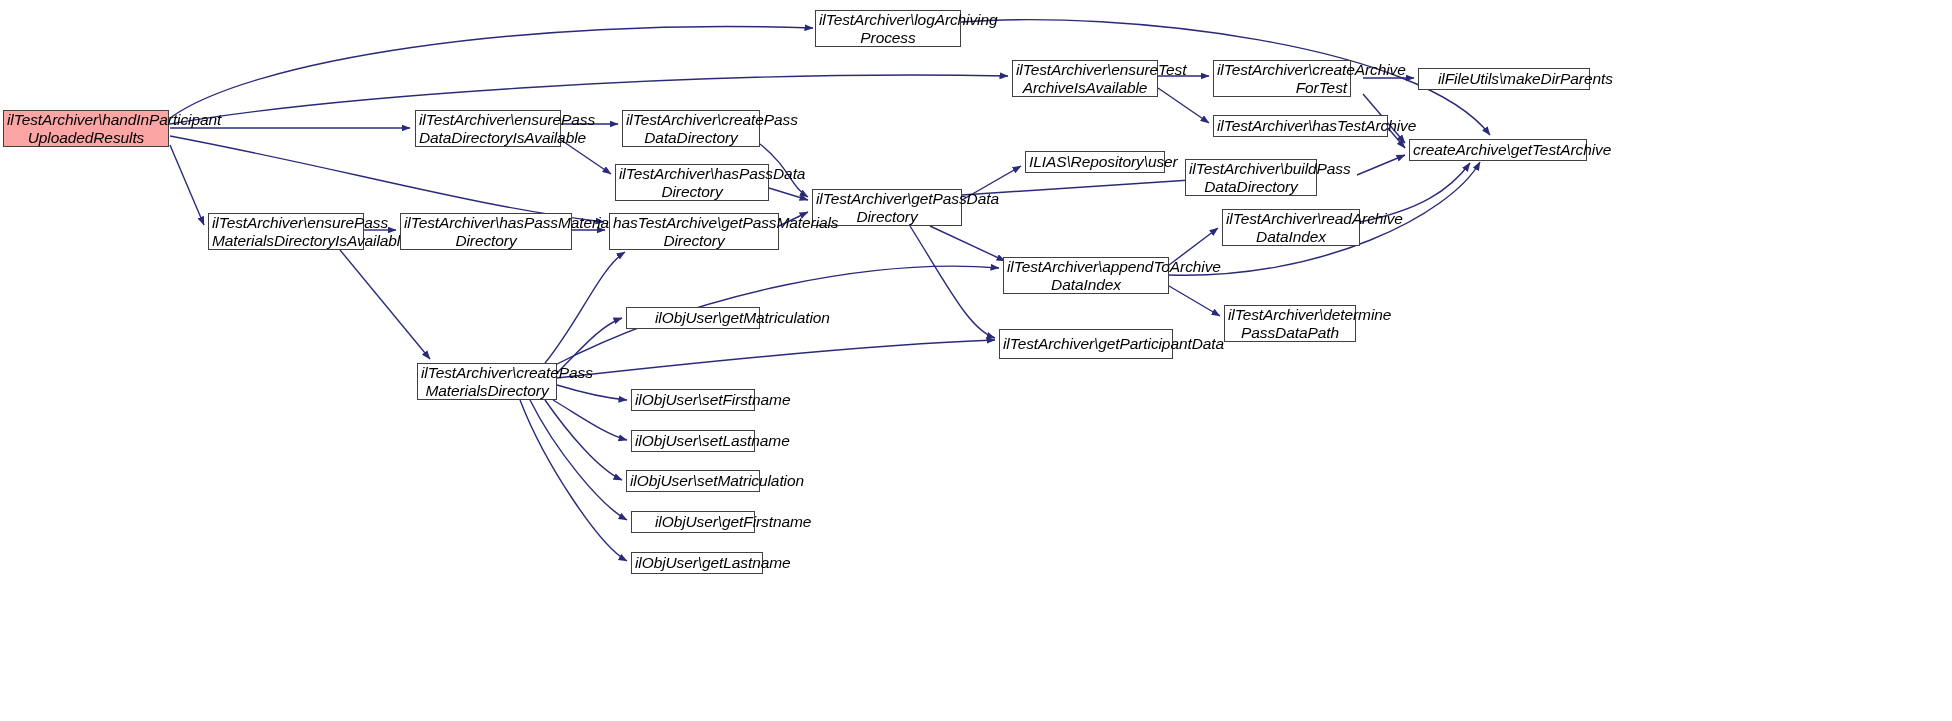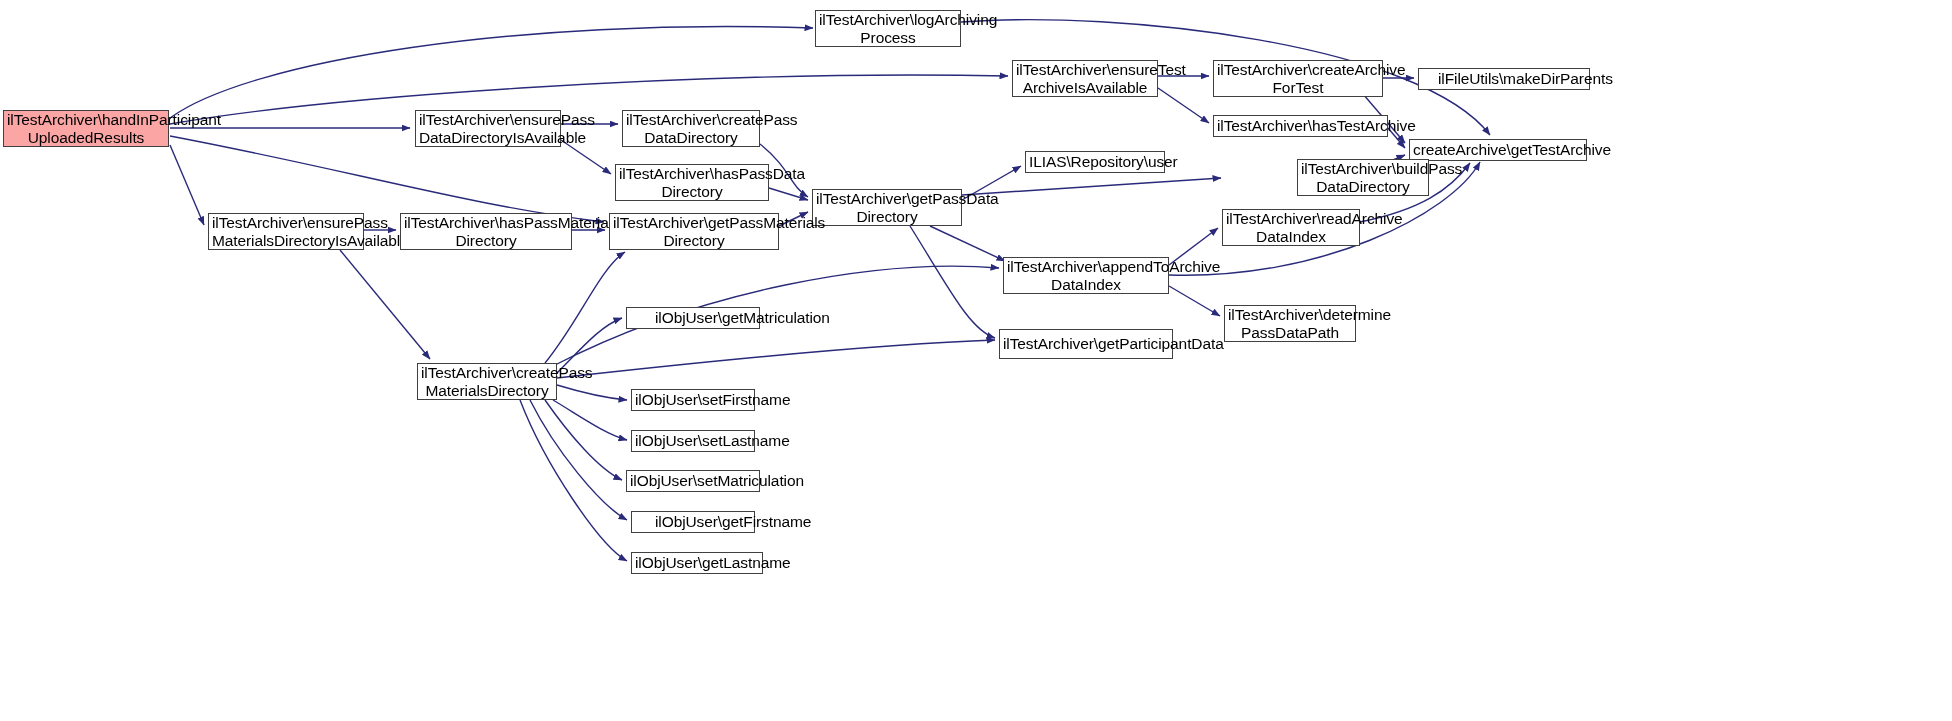--- a/index.html
+++ b/index.html
@@ -32,20 +32,21 @@
     background: #ffffff;
     color: #000000;
     font-size: 15.5px;
     line-height: 18px;
     display: flex;
     align-items: center;
     justify-content: center;
     text-align: center;
     white-space: pre-line;
     letter-spacing: -0.1px;
+    font-style: italic;
   }
   .node.root {
     background: #fca5a5;
     border: 1px solid #404040;
   }
   .node .label {
     display: block;
     width: 100%;
     padding: 0 3px;
     box-sizing: border-box;
@@ -101,48 +102,48 @@
         <path d="M 520 400 C 545 465, 600 546, 627 561" fill="none" stroke="#2a2a7a" stroke-width="1.4" marker-end="url(#arrowhead)"></path>
       </g>
   </svg>
   <div id="nodes">
       <div class="node root" style="left: 3px; top: 110px; width: 166px; height: 37px;"><span class="label">ilTestArchiver\handInParticipant
 UploadedResults</span></div>
       <div class="node" style="left: 815px; top: 10px; width: 146px; height: 37px;"><span class="label">ilTestArchiver\logArchiving
 Process</span></div>
       <div class="node" style="left: 1012px; top: 60px; width: 146px; height: 37px;"><span class="label">ilTestArchiver\ensureTest
 ArchiveIsAvailable</span></div>
-      <div class="node" style="left: 1213px; top: 60px; width: 170px; height: 37px;"><span class="label">ilTestArchiver\createArchive
+      <div class="node" style="left: 1213px; top: 60px; width: 138px; height: 37px; text-align: right;"><span class="label">ilTestArchiver\createArchive
 ForTest</span></div>
       <div class="node" style="left: 1418px; top: 68px; width: 172px; height: 22px; padding-left: 16px;"><span class="label">ilFileUtils\makeDirParents</span></div>
       <div class="node" style="left: 1213px; top: 115px; width: 175px; height: 22px;"><span class="label">ilTestArchiver\hasTestArchive</span></div>
       <div class="node" style="left: 1409px; top: 139px; width: 178px; height: 22px;"><span class="label">createArchive\getTestArchive</span></div>
       <div class="node" style="left: 415px; top: 110px; width: 146px; height: 37px;"><span class="label">ilTestArchiver\ensurePass
 DataDirectoryIsAvailable</span></div>
       <div class="node" style="left: 622px; top: 110px; width: 138px; height: 37px;"><span class="label">ilTestArchiver\createPass
 DataDirectory</span></div>
       <div class="node" style="left: 615px; top: 164px; width: 154px; height: 37px;"><span class="label">ilTestArchiver\hasPassData
 Directory</span></div>
       <div class="node" style="left: 812px; top: 189px; width: 150px; height: 37px;"><span class="label">ilTestArchiver\getPassData
 Directory</span></div>
       <div class="node" style="left: 1025px; top: 151px; width: 140px; height: 22px;"><span class="label">ILIAS\Repository\user</span></div>
-      <div class="node" style="left: 1297px; top: 159px; width: 132px; height: 37px;"><span class="label">ilTestArchiver\buildPass
+      <div class="node" style="left: 1185px; top: 159px; width: 132px; height: 37px;"><span class="label">ilTestArchiver\buildPass
 DataDirectory</span></div>
       <div class="node" style="left: 1222px; top: 209px; width: 138px; height: 37px;"><span class="label">ilTestArchiver\readArchive
 DataIndex</span></div>
       <div class="node" style="left: 1003px; top: 257px; width: 166px; height: 37px;"><span class="label">ilTestArchiver\appendToArchive
 DataIndex</span></div>
       <div class="node" style="left: 1224px; top: 305px; width: 132px; height: 37px;"><span class="label">ilTestArchiver\determine
 PassDataPath</span></div>
       <div class="node" style="left: 999px; top: 329px; width: 174px; height: 30px;"><span class="label">ilTestArchiver\getParticipantData</span></div>
       <div class="node" style="left: 208px; top: 213px; width: 156px; height: 37px;"><span class="label">ilTestArchiver\ensurePass
 MaterialsDirectoryIsAvailable</span></div>
       <div class="node" style="left: 400px; top: 213px; width: 172px; height: 37px;"><span class="label">ilTestArchiver\hasPassMaterials
 Directory</span></div>
-      <div class="node" style="left: 609px; top: 213px; width: 170px; height: 37px;"><span class="label">ilTestArchiver\getPassMaterials
+      <div class="node" style="left: 609px; top: 213px; width: 170px; height: 37px;"><span class="label">hasTestArchive\getPassMaterials
 Directory</span></div>
       <div class="node" style="left: 626px; top: 307px; width: 134px; height: 22px; padding-left: 25px;"><span class="label">ilObjUser\getMatriculation</span></div>
       <div class="node" style="left: 417px; top: 363px; width: 140px; height: 37px;"><span class="label">ilTestArchiver\createPass
 MaterialsDirectory</span></div>
       <div class="node" style="left: 631px; top: 389px; width: 124px; height: 22px;"><span class="label">ilObjUser\setFirstname</span></div>
       <div class="node" style="left: 631px; top: 430px; width: 124px; height: 22px;"><span class="label">ilObjUser\setLastname</span></div>
       <div class="node" style="left: 626px; top: 470px; width: 134px; height: 22px;"><span class="label">ilObjUser\setMatriculation</span></div>
       <div class="node" style="left: 631px; top: 511px; width: 124px; height: 22px; padding-left: 20px;"><span class="label">ilObjUser\getFirstname</span></div>
       <div class="node" style="left: 631px; top: 552px; width: 132px; height: 22px;"><span class="label">ilObjUser\getLastname</span></div>
     </div>

